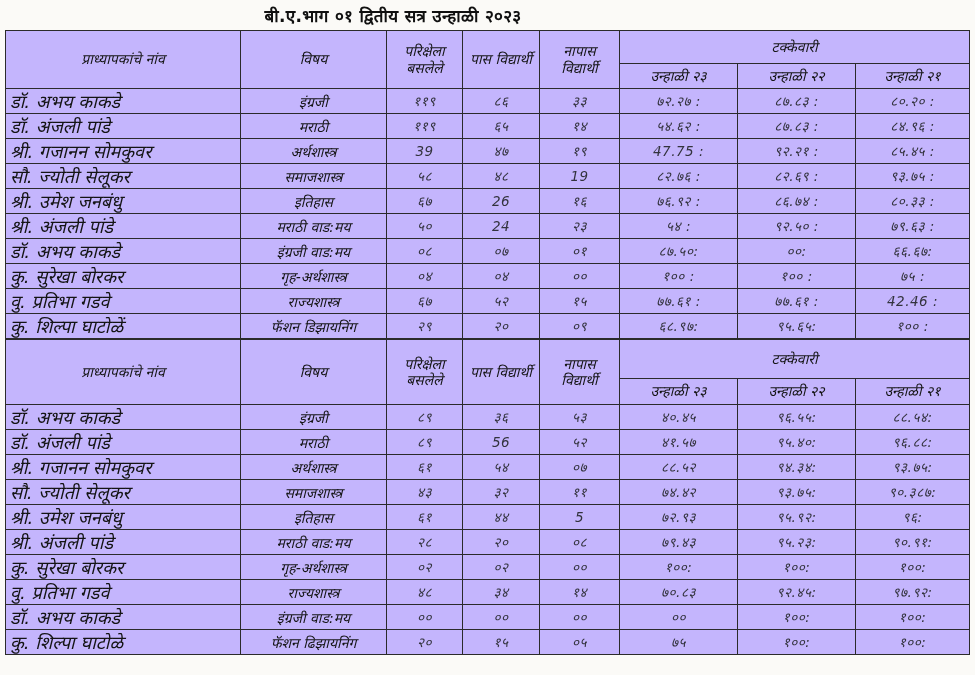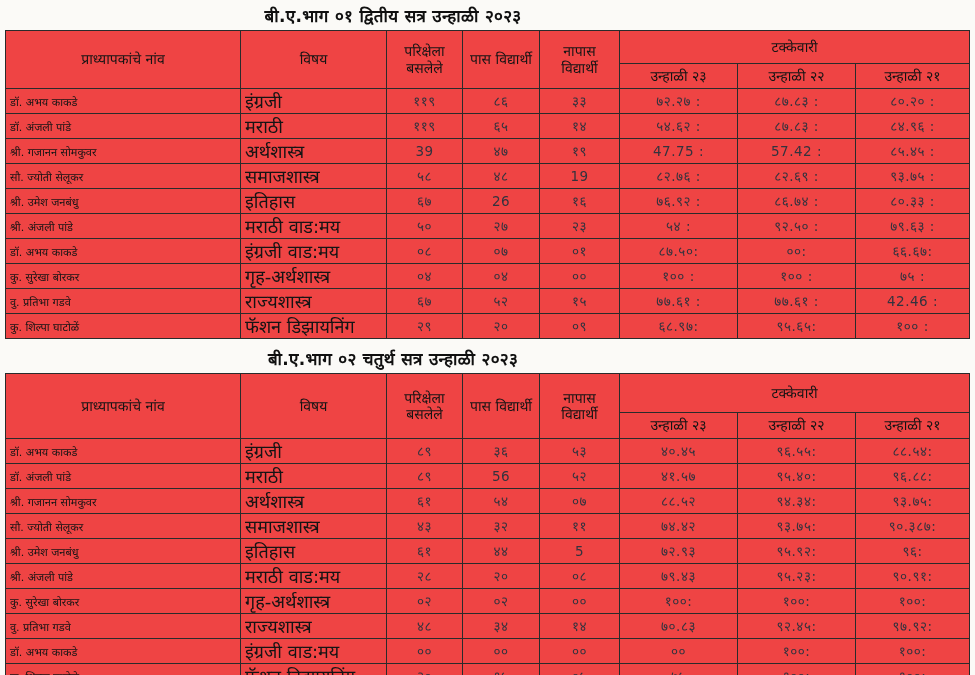--- a/index.html
+++ b/index.html
@@ -19,21 +19,22 @@
     padding-bottom:3px;
     color:#101010;
     letter-spacing:.3px;
   }
   .tbl-title.second{padding-top:8px;}
   table.results{
     border-collapse:collapse;
     table-layout:fixed;
     width:964px;
     margin-left:5px;
-    background:#ef4444;
+    background:#c4b5fd;
+    font-style:italic;
   }
   table.results th, table.results td{
     border:1.6px solid #2b2b2b;
     padding:0 4px;
     overflow:hidden;
     white-space:nowrap;
     text-overflow:clip;
   }
   table.results th{
     font-weight:normal;
@@ -44,25 +45,25 @@
   }
   th.h-name{text-align:left;padding-left:10px;font-size:14.5px;}
   th.h-pct{font-size:15px;}
   th.h-year{font-size:13px;height:24px;}
   tr.hdr-row1 th{height:32px;}
   .t2 tr.hdr-row1 th{height:38px;}
   .t2 th.h-year{height:25px;}
   td.c-name{
     text-align:left;
     padding-left:9px;
-    font-size:11px;
+    font-size:18px;
     height:23px;
   }
   .t2 td.c-name{height:24px;}
-  td.c-subject{font-size:18px;}
+  td.c-subject{text-align:center;font-size:14px;}
   td.c-num{
     text-align:center;
     font-size:13.5px;
     color:#33333e;
     letter-spacing:.5px;
   }
 </style>
 </head>
 <body>
 
@@ -117,21 +118,21 @@
             <td class="c-num">८७.८३ :</td>
             <td class="c-num">८४.९६ :</td>
           </tr>
           <tr>
             <td class="c-name">श्री. गजानन सोमकुवर</td>
             <td class="c-subject">अर्थशास्त्र</td>
             <td class="c-num">39</td>
             <td class="c-num">४७</td>
             <td class="c-num">१९</td>
             <td class="c-num">47.75 :</td>
-            <td class="c-num">57.42 :</td>
+            <td class="c-num">९२.२१ :</td>
             <td class="c-num">८५.४५ :</td>
           </tr>
           <tr>
             <td class="c-name">सौ. ज्योती सेलूकर</td>
             <td class="c-subject">समाजशास्त्र</td>
             <td class="c-num">५८</td>
             <td class="c-num">४८</td>
             <td class="c-num">19</td>
             <td class="c-num">८२.७६ :</td>
             <td class="c-num">८२.६९ :</td>
@@ -144,21 +145,21 @@
             <td class="c-num">26</td>
             <td class="c-num">१६</td>
             <td class="c-num">७६.९२ :</td>
             <td class="c-num">८६.७४ :</td>
             <td class="c-num">८०.३३ :</td>
           </tr>
           <tr>
             <td class="c-name">श्री. अंजली पांडे</td>
             <td class="c-subject">मराठी वाड:मय</td>
             <td class="c-num">५०</td>
-            <td class="c-num">२७</td>
+            <td class="c-num">24</td>
             <td class="c-num">२३</td>
             <td class="c-num">५४ :</td>
             <td class="c-num">९२.५० :</td>
             <td class="c-num">७९.६३ :</td>
           </tr>
           <tr>
             <td class="c-name">डॉ. अभय काकडे</td>
             <td class="c-subject">इंग्रजी वाड:मय</td>
             <td class="c-num">०८</td>
             <td class="c-num">०७</td>
@@ -195,21 +196,20 @@
             <td class="c-num">०९</td>
             <td class="c-num">६८.९७:</td>
             <td class="c-num">९५.६५:</td>
             <td class="c-num">१०० :</td>
           </tr>
         </tbody>
     </table>
   </section>
 
   <section>
-    <div class="tbl-title second">बी.ए.भाग ०२ चतुर्थ सत्र उन्हाळी २०२३</div>
     <table class="results t2">
       <colgroup>
         <col style="width:235px">
           <col style="width:146px">
           <col style="width:76px">
         <col style="width:77px">
           <col style="width:80px">
           <col style="width:118px">
         <col style="width:118px">
           <col style="width:114px">

